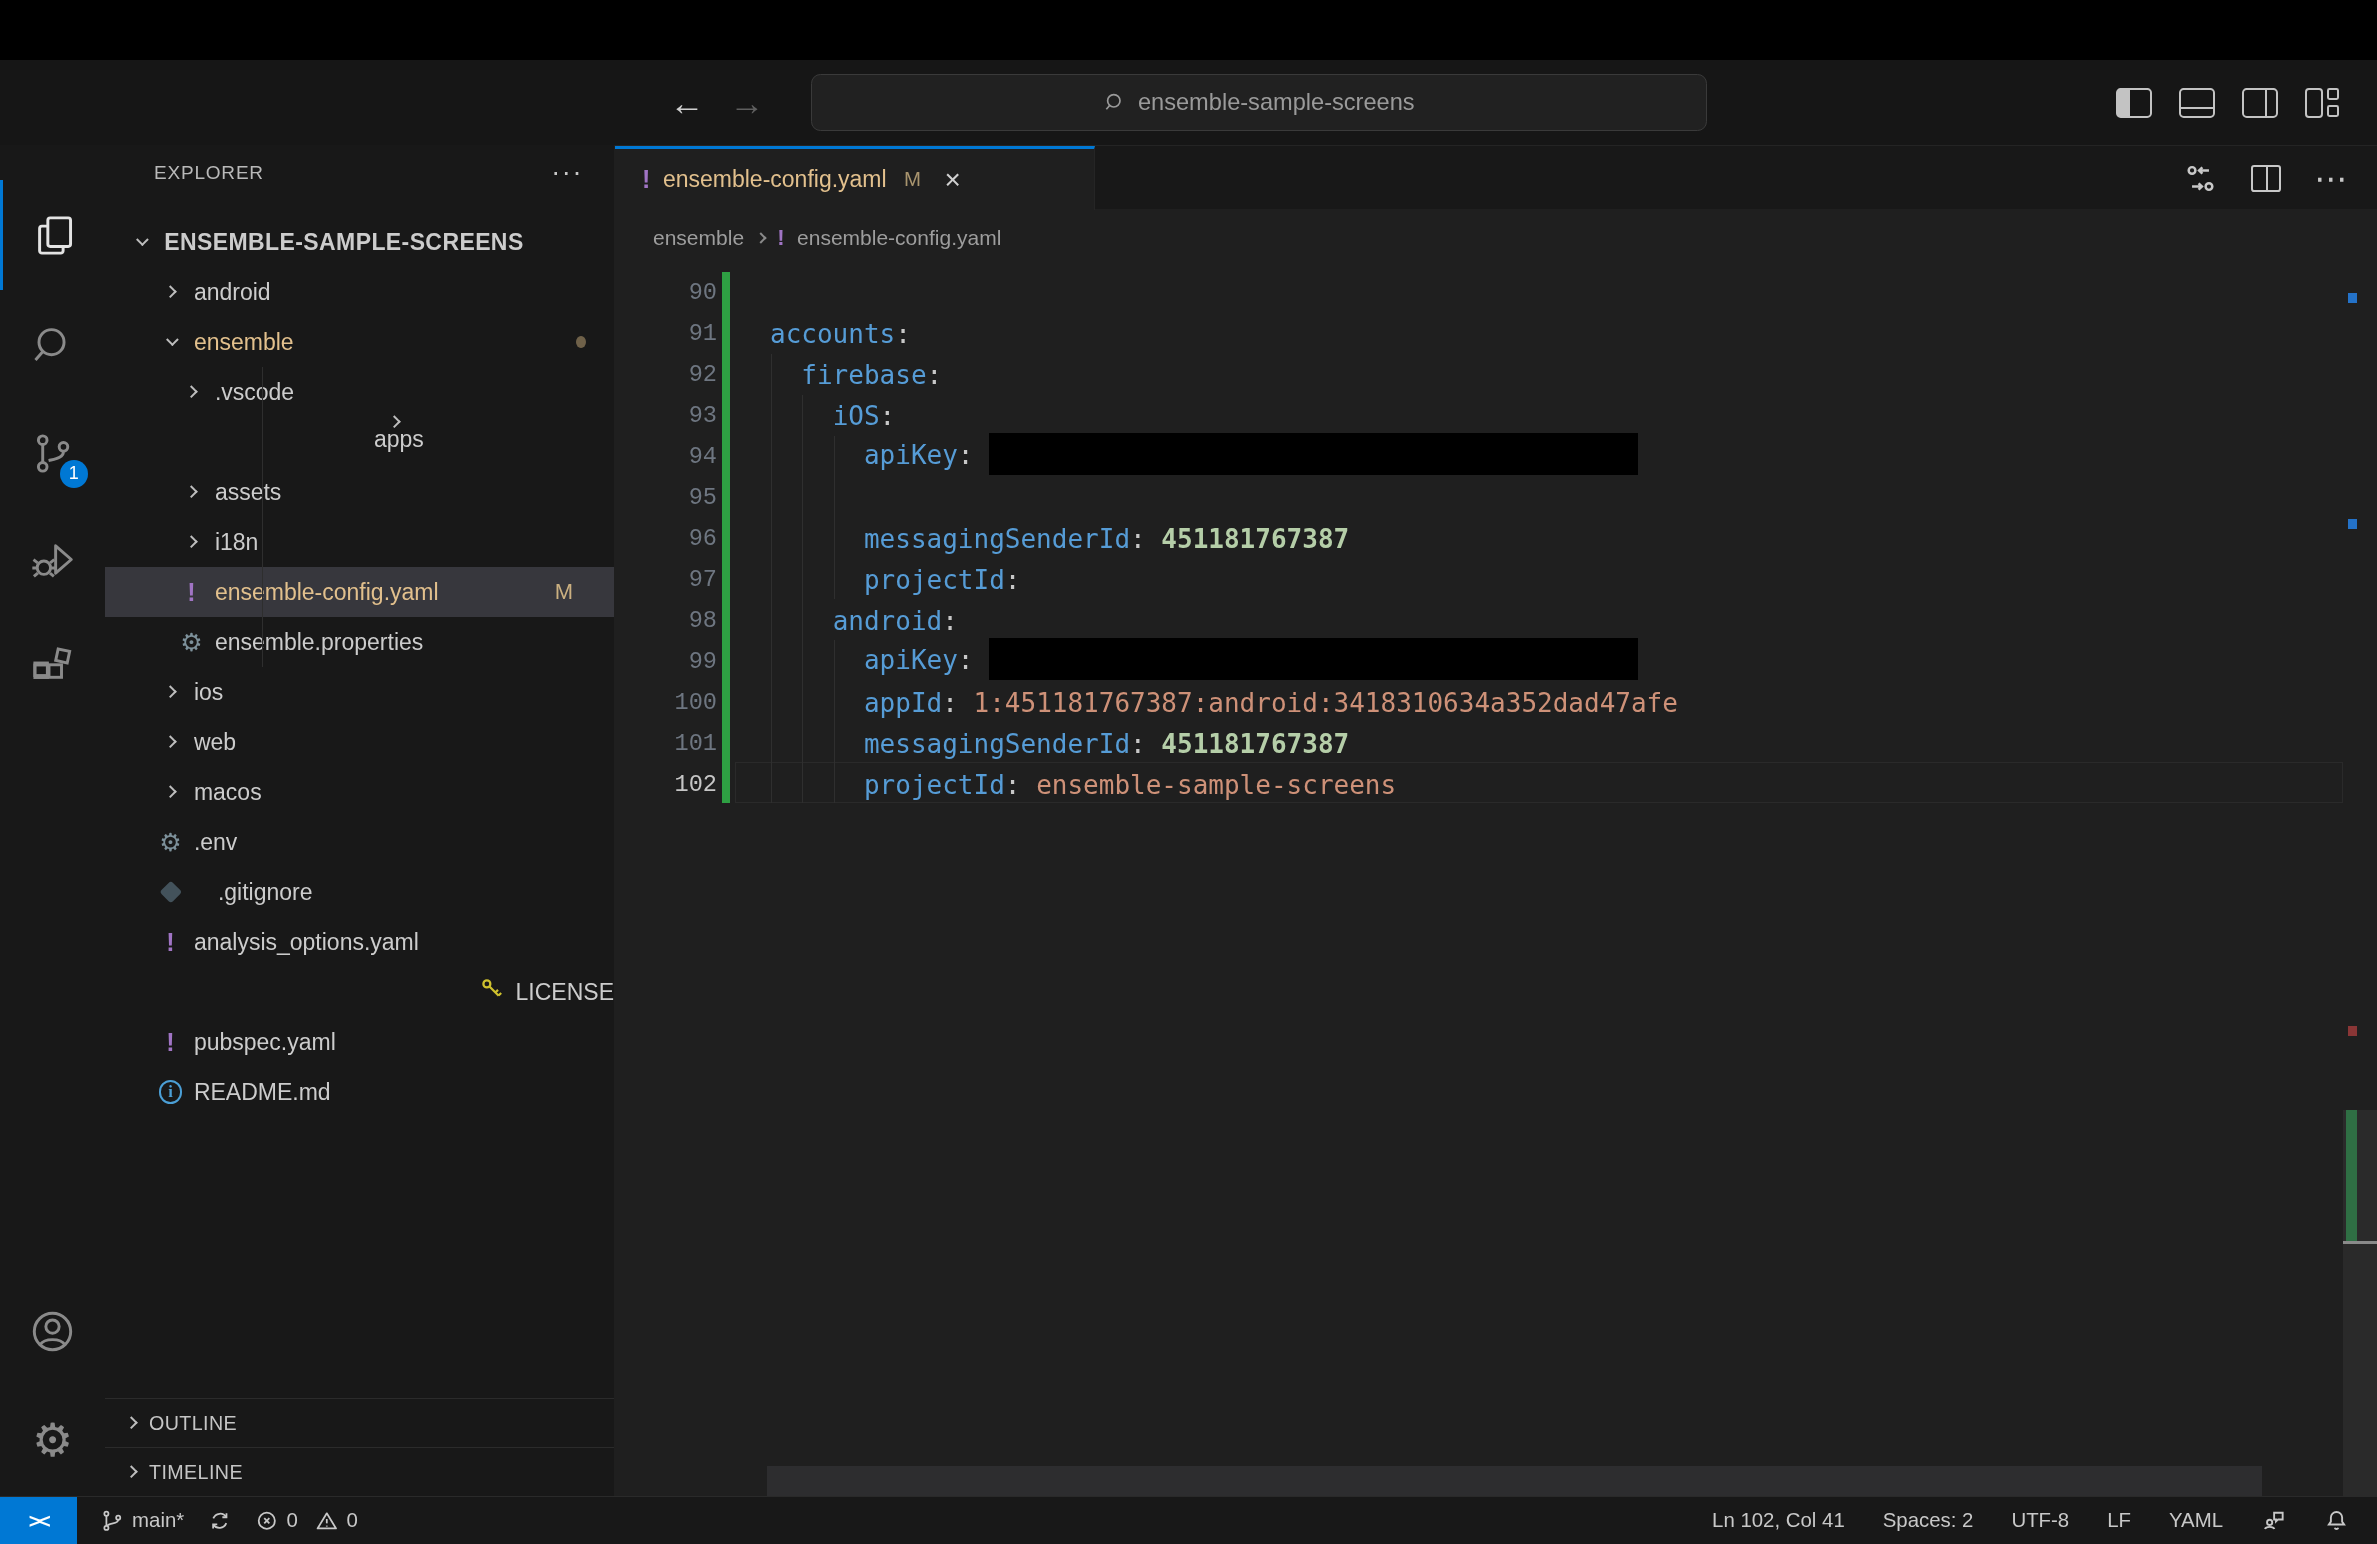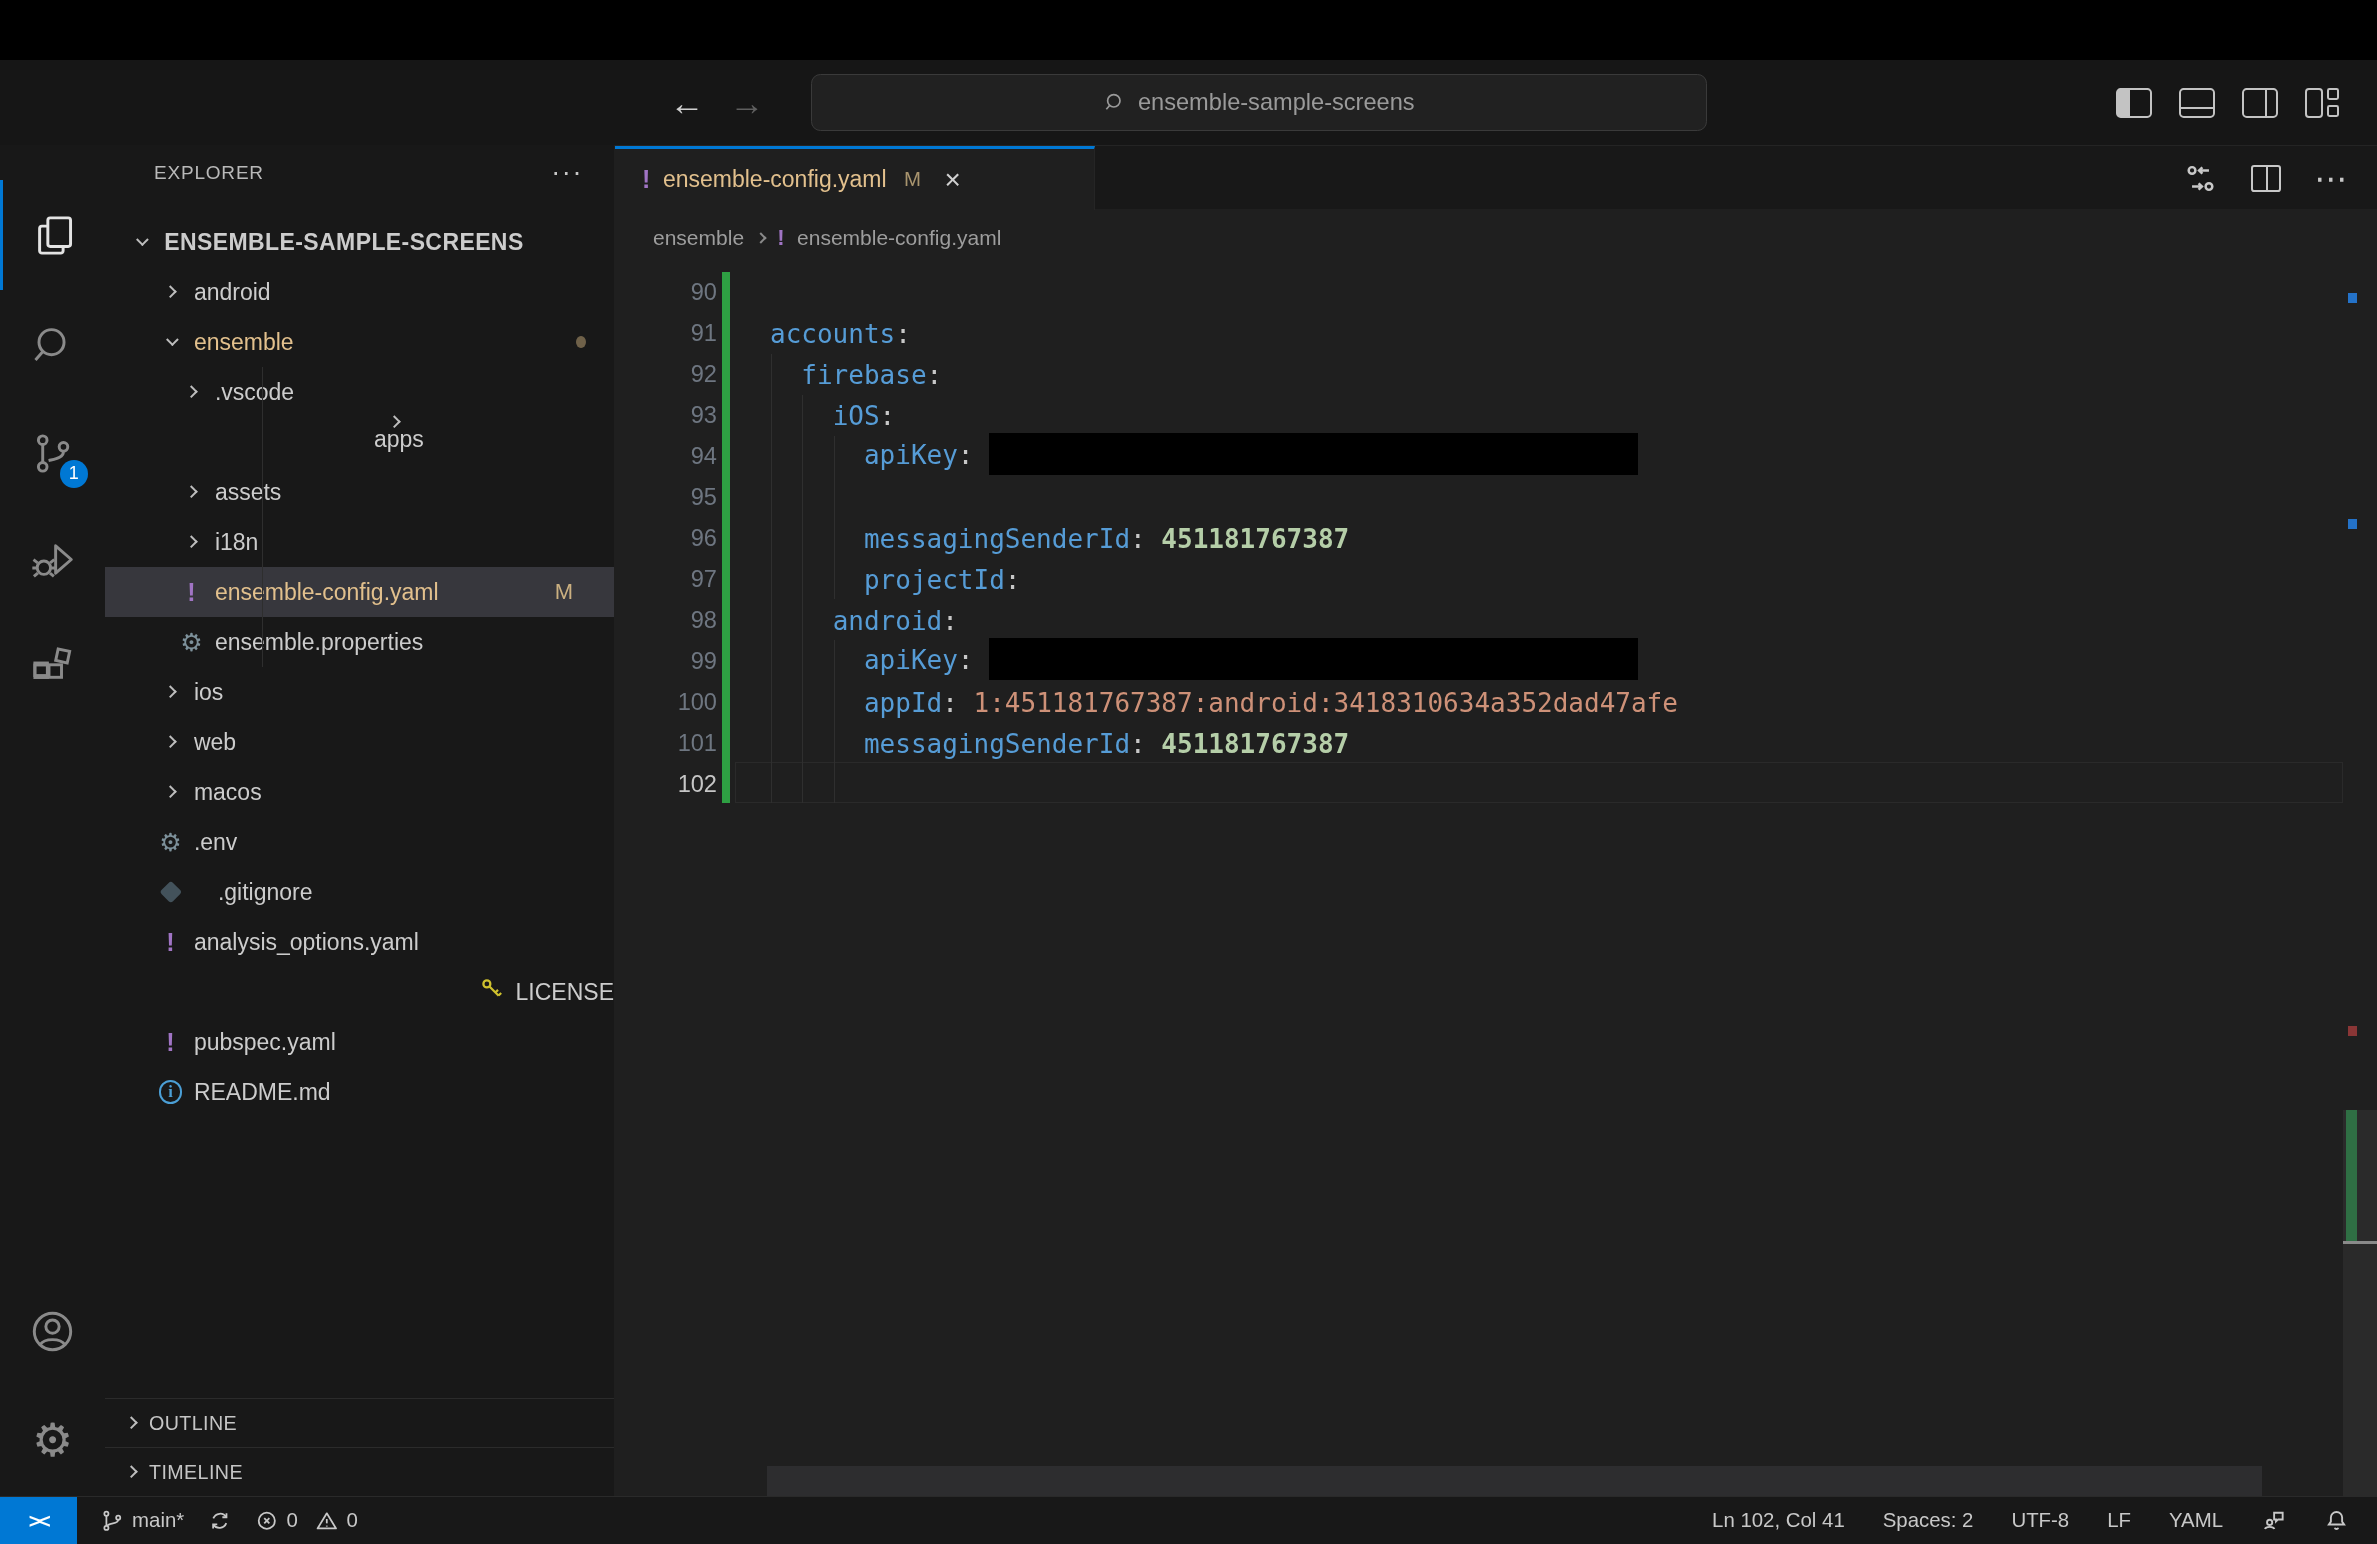--- a/index.html
+++ b/index.html
@@ -82,21 +82,21 @@
   .split-ic::before { content:""; position:absolute; top:0; bottom:0; left:50%; border-left:2.4px solid #c8c8c8; }
   .dots-ic { font-size:33px; letter-spacing:0.8px; }
   #breadcrumbs { position:absolute; left:0; top:64px; width:1763px; height:57px; display:flex; align-items:center;
                  padding-left:38px; gap:12.6px; font-size:21px; color:#9d9d9d; }
   .bc-chev { width:7.9px; height:7.9px; border-right:2px solid #8a8a8a; border-top:2px solid #8a8a8a;
              transform:rotate(45deg); display:inline-block; }
 
   
   #code { position:absolute; left:0; top:127px; width:1728px; }
   .cline { position:relative; height:41px; display:flex; align-items:center; }
-  .ln { width:102px; text-align:right; color:#6e7681; font-family:Liberation Sans, sans-serif; font-size:23.6px; flex:none; }
+  .ln { width:102px; text-align:right; color:#6e7681; font-family:Liberation Mono, monospace; font-size:23.6px; flex:none; }
   .cline.active .ln { color:#c6c6c6; }
   .ctext { position:absolute; left:155px; white-space:pre; font-family:"DejaVu Sans Mono", monospace; font-size:26px; }
   .t-key { color:#569cd6; } .t-punct { color:#c8c8c8; } .t-str { color:#ce9178; } .t-num { color:#b5cea8;font-weight:bold; }
   .t-redact { display:inline-block; width:649px; height:42px; background:#000; vertical-align:middle; margin-top:-4.7px; }
   #gutter-added { position:absolute; left:107px; top:127px; width:7.9px; height:531px; background:#2ea043; }
   .iguide { position:absolute; width:1.2px; background:#2f2f2f; }
   #line-highlight { position:absolute; left:120px; right:35px; top:617px; height:41px; border:1.2px solid #2a2a2a; }
 
   
   .ruler-mark { position:absolute; left:1733px; width:9.4px; height:10.2px; }
@@ -405,20 +405,21 @@
       <div class="cline">
         <span class="ln">100</span>
         <span class="ctext"><span class="">      </span><span class="t-key">appId</span><span class="t-punct">:</span><span class=""> </span><span class="t-str">1:451181767387:android:3418310634a352dad47afe</span></span>
       </div>
       <div class="cline">
         <span class="ln">101</span>
         <span class="ctext"><span class="">      </span><span class="t-key">messagingSenderId</span><span class="t-punct">:</span><span class=""> </span><span class="t-num">451181767387</span></span>
       </div>
       <div class="cline active">
         <span class="ln">102</span>
+        <span class="ctext"><span class="">      </span><span class="t-key">projectId</span><span class="t-punct">:</span><span class=""> </span><span class="t-str">ensemble-sample-screens</span></span>
       </div>
     </div>
 
   <div class="ruler-mark" style="top:148px; background:#2472c8;"></div>
   <div class="ruler-mark" style="top:374px; background:#2472c8;"></div>
   <div class="ruler-mark" style="top:881px; background:#8a3636;"></div>
   <div id="vscroll"></div>
   <div id="ruler-green"></div>
   <div id="ruler-line"></div>
   <div id="hscroll"></div>

